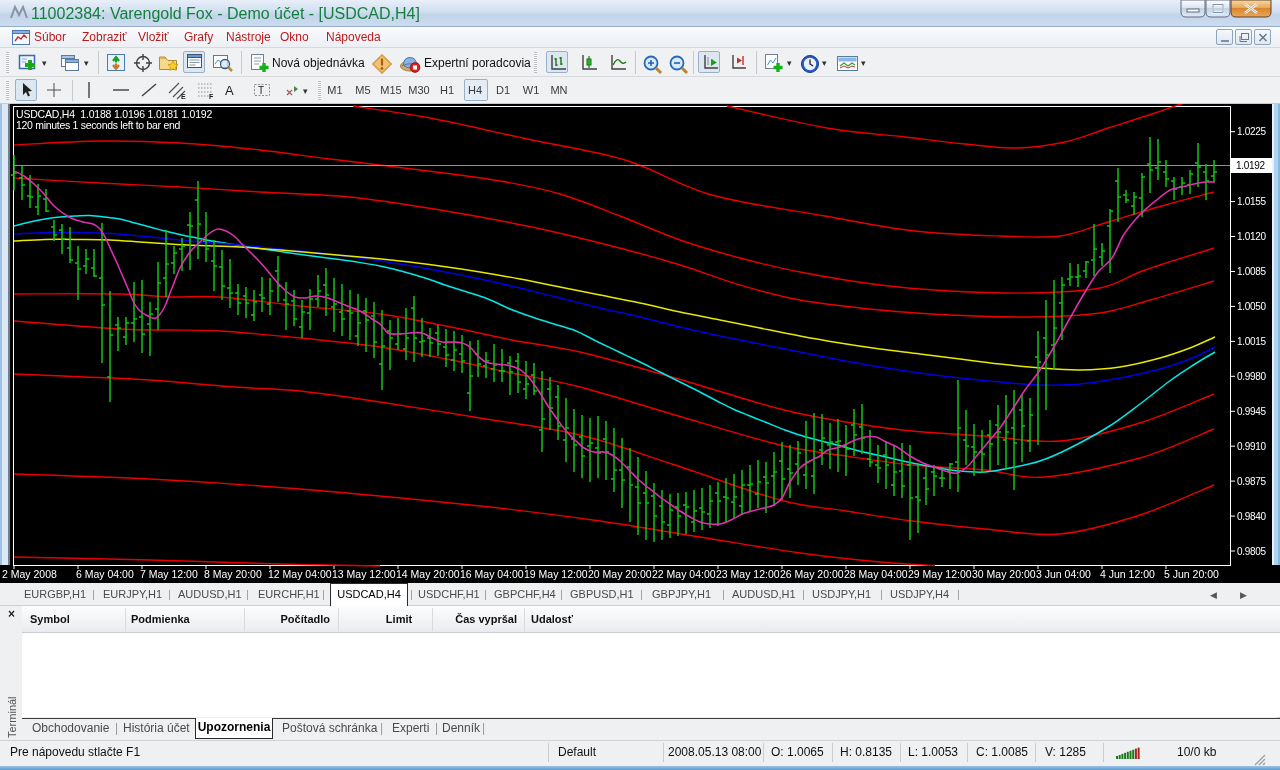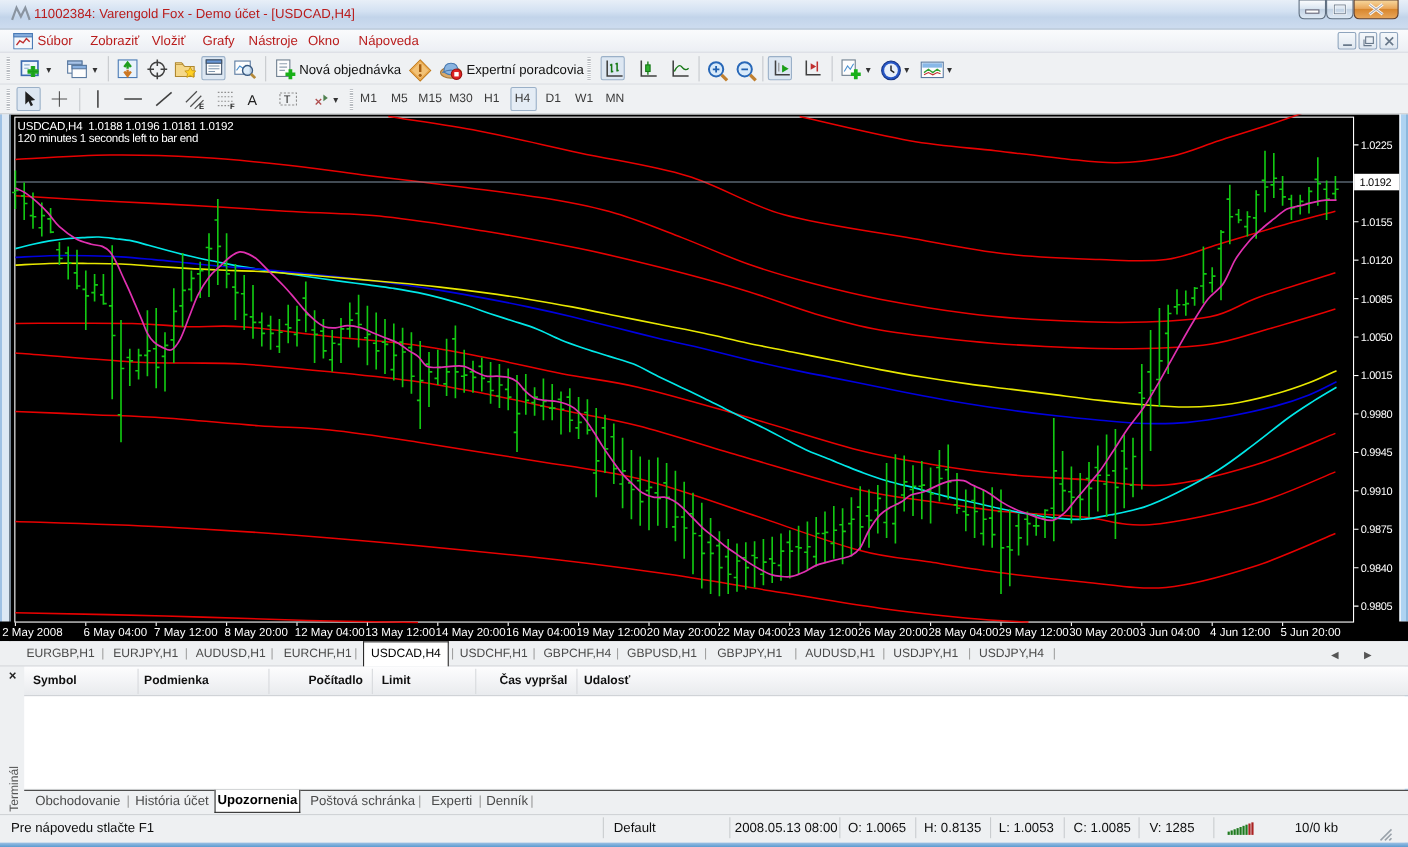--- a/index.html
+++ b/index.html
@@ -1,17 +1,17 @@
 <!DOCTYPE html>
 <html><head><meta charset="utf-8"><style>
 *{margin:0;padding:0;box-sizing:border-box}
 body{width:1280px;height:770px;overflow:hidden;font-family:"Liberation Sans",sans-serif;background:#eef0f2;position:relative}
 .abs{position:absolute}
 .titlebar{left:0;top:0;width:1280px;height:27px;background:linear-gradient(180deg,#e8eff8 0%,#d3e1f2 40%,#c2d4ea 60%,#cddcef 100%);border-bottom:1px solid #98aec8}
-.title-text{position:absolute;left:31px;top:5px;font-size:12px;color:#b91c1c}
+.title-text{position:absolute;left:31px;top:5px;font-size:16px;color:#15803d}
 .menubar{left:0;top:27px;width:1280px;height:21px;background:linear-gradient(180deg,#fafbfd,#eceff4);border-bottom:1px solid #d5d9e0}
 .menu-item{position:absolute;top:30px;font-size:12px;color:#b91c1c}
 .toolbar1{left:0;top:48px;width:1280px;height:29px;background:#eff1f3;border-bottom:1px solid #d8dade}
 .toolbar2{left:0;top:77px;width:1280px;height:27px;background:#eff1f3;border-bottom:1px solid #c8cacc}
 .grip{position:absolute;width:3px;background:repeating-linear-gradient(180deg,#b9bdc2 0 1px,#fdfdfd 1px 2px)}
 .sep{position:absolute;width:1px;background:#c6c9cd}
 .tbtn{position:absolute;width:22px;height:22px}
 .pressed{border:1px solid #9ab0c8;background:#dde7f2;border-radius:2px}
 .tlabel{position:absolute;font-size:12px;color:#101010}
 .period{position:absolute;font-size:11px;color:#3a3a3a;text-align:center;width:26px}
@@ -376,22 +376,22 @@
 <div class="abs" style="left:1240px;top:590px;font-size:9px;color:#555">▶</div>
 <div class="abs term-strip"></div>
 <div class="abs" style="left:8px;top:607px;font-size:12px;color:#222;font-weight:bold">×</div>
 <div class="abs" style="left:0;top:606px;width:22px;height:134px"><svg width="22" height="134" xmlns="http://www.w3.org/2000/svg">
       <text x="16" y="132" transform="rotate(-90 16 132)" font-size="11" fill="#555" font-family="Liberation Sans, sans-serif">Terminál</text>
     </svg></div>
 <div class="abs terminal-head"></div>
 <div class="th-label" style="left:30px">Symbol</div>
 <div class="th-label" style="left:131px">Podmienka</div>
 <div class="th-label" style="left:250px;width:80px;text-align:right">Počítadlo</div>
-<div class="th-label" style="left:347px;width:80px;text-align:left">Limit</div>
-<div class="th-label" style="left:454px;width:80px;text-align:left">Čas vypršal</div>
+<div class="th-label" style="left:359px;width:80px;text-align:center">Limit</div>
+<div class="th-label" style="left:437px;width:80px;text-align:right">Čas vypršal</div>
 <div class="th-label" style="left:531px">Udalosť</div>
 <div class="th-sep" style="left:125px"></div>
 <div class="th-sep" style="left:244px"></div>
 <div class="th-sep" style="left:338px"></div>
 <div class="th-sep" style="left:432px"></div>
 <div class="th-sep" style="left:524px"></div>
 <div class="abs terminal-body"></div>
 <div class="abs term-tabs"></div>
 <div class="ttab" style="left:32px">Obchodovanie</div>
 <div class="ttab" style="left:123px">História účet</div>

